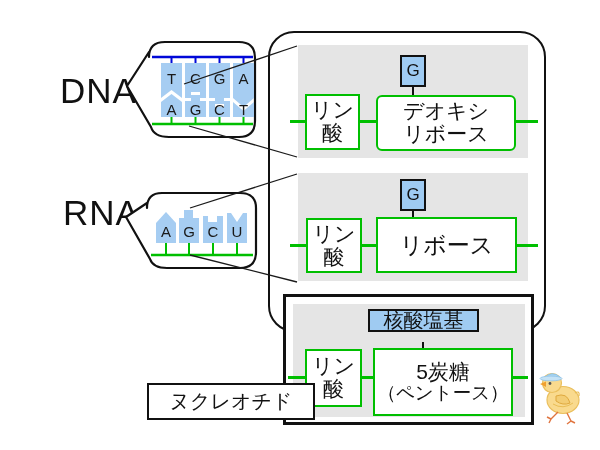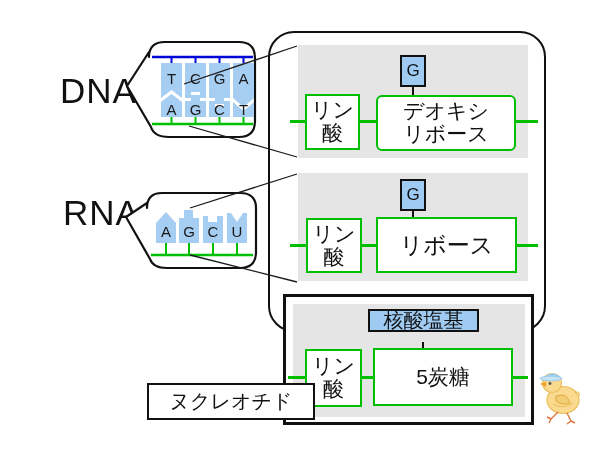--- a/index.html
+++ b/index.html
@@ -160,21 +160,22 @@
 
   <div class="abs panel panel-nuc">
     <div class="abs gbox fs20" style="left:75px;top:5px;width:111px;height:23px;">核酸塩基</div>
     <div class="abs stem" style="left:129px;top:38px;height:6px;"></div>
     <div class="abs gline" style="left:-5px;top:72px;width:17px;"></div>
     <div class="abs greenbox fs21" style="left:12px;top:45px;width:57px;height:58px;">
       <div>リン</div>
       <div>酸</div>
     </div>
     <div class="abs gline" style="left:69px;top:72px;width:11px;"></div>
-    <div class="abs greenbox" style="left:80px;top:44px;width:140px;height:58px;">
+    <div class="abs greenbox" style="left:80px;top:44px;width:140px;height:68px;">
       <div class="fs21">5炭糖</div>
+      <div class="fs19">（ペントース）</div>
     </div>
     <div class="abs gline" style="left:220px;top:72px;width:15px;"></div>
   </div>
 
   <div class="abs caption">ヌクレオチド</div>
 
 </div>
 
 </body></html>

